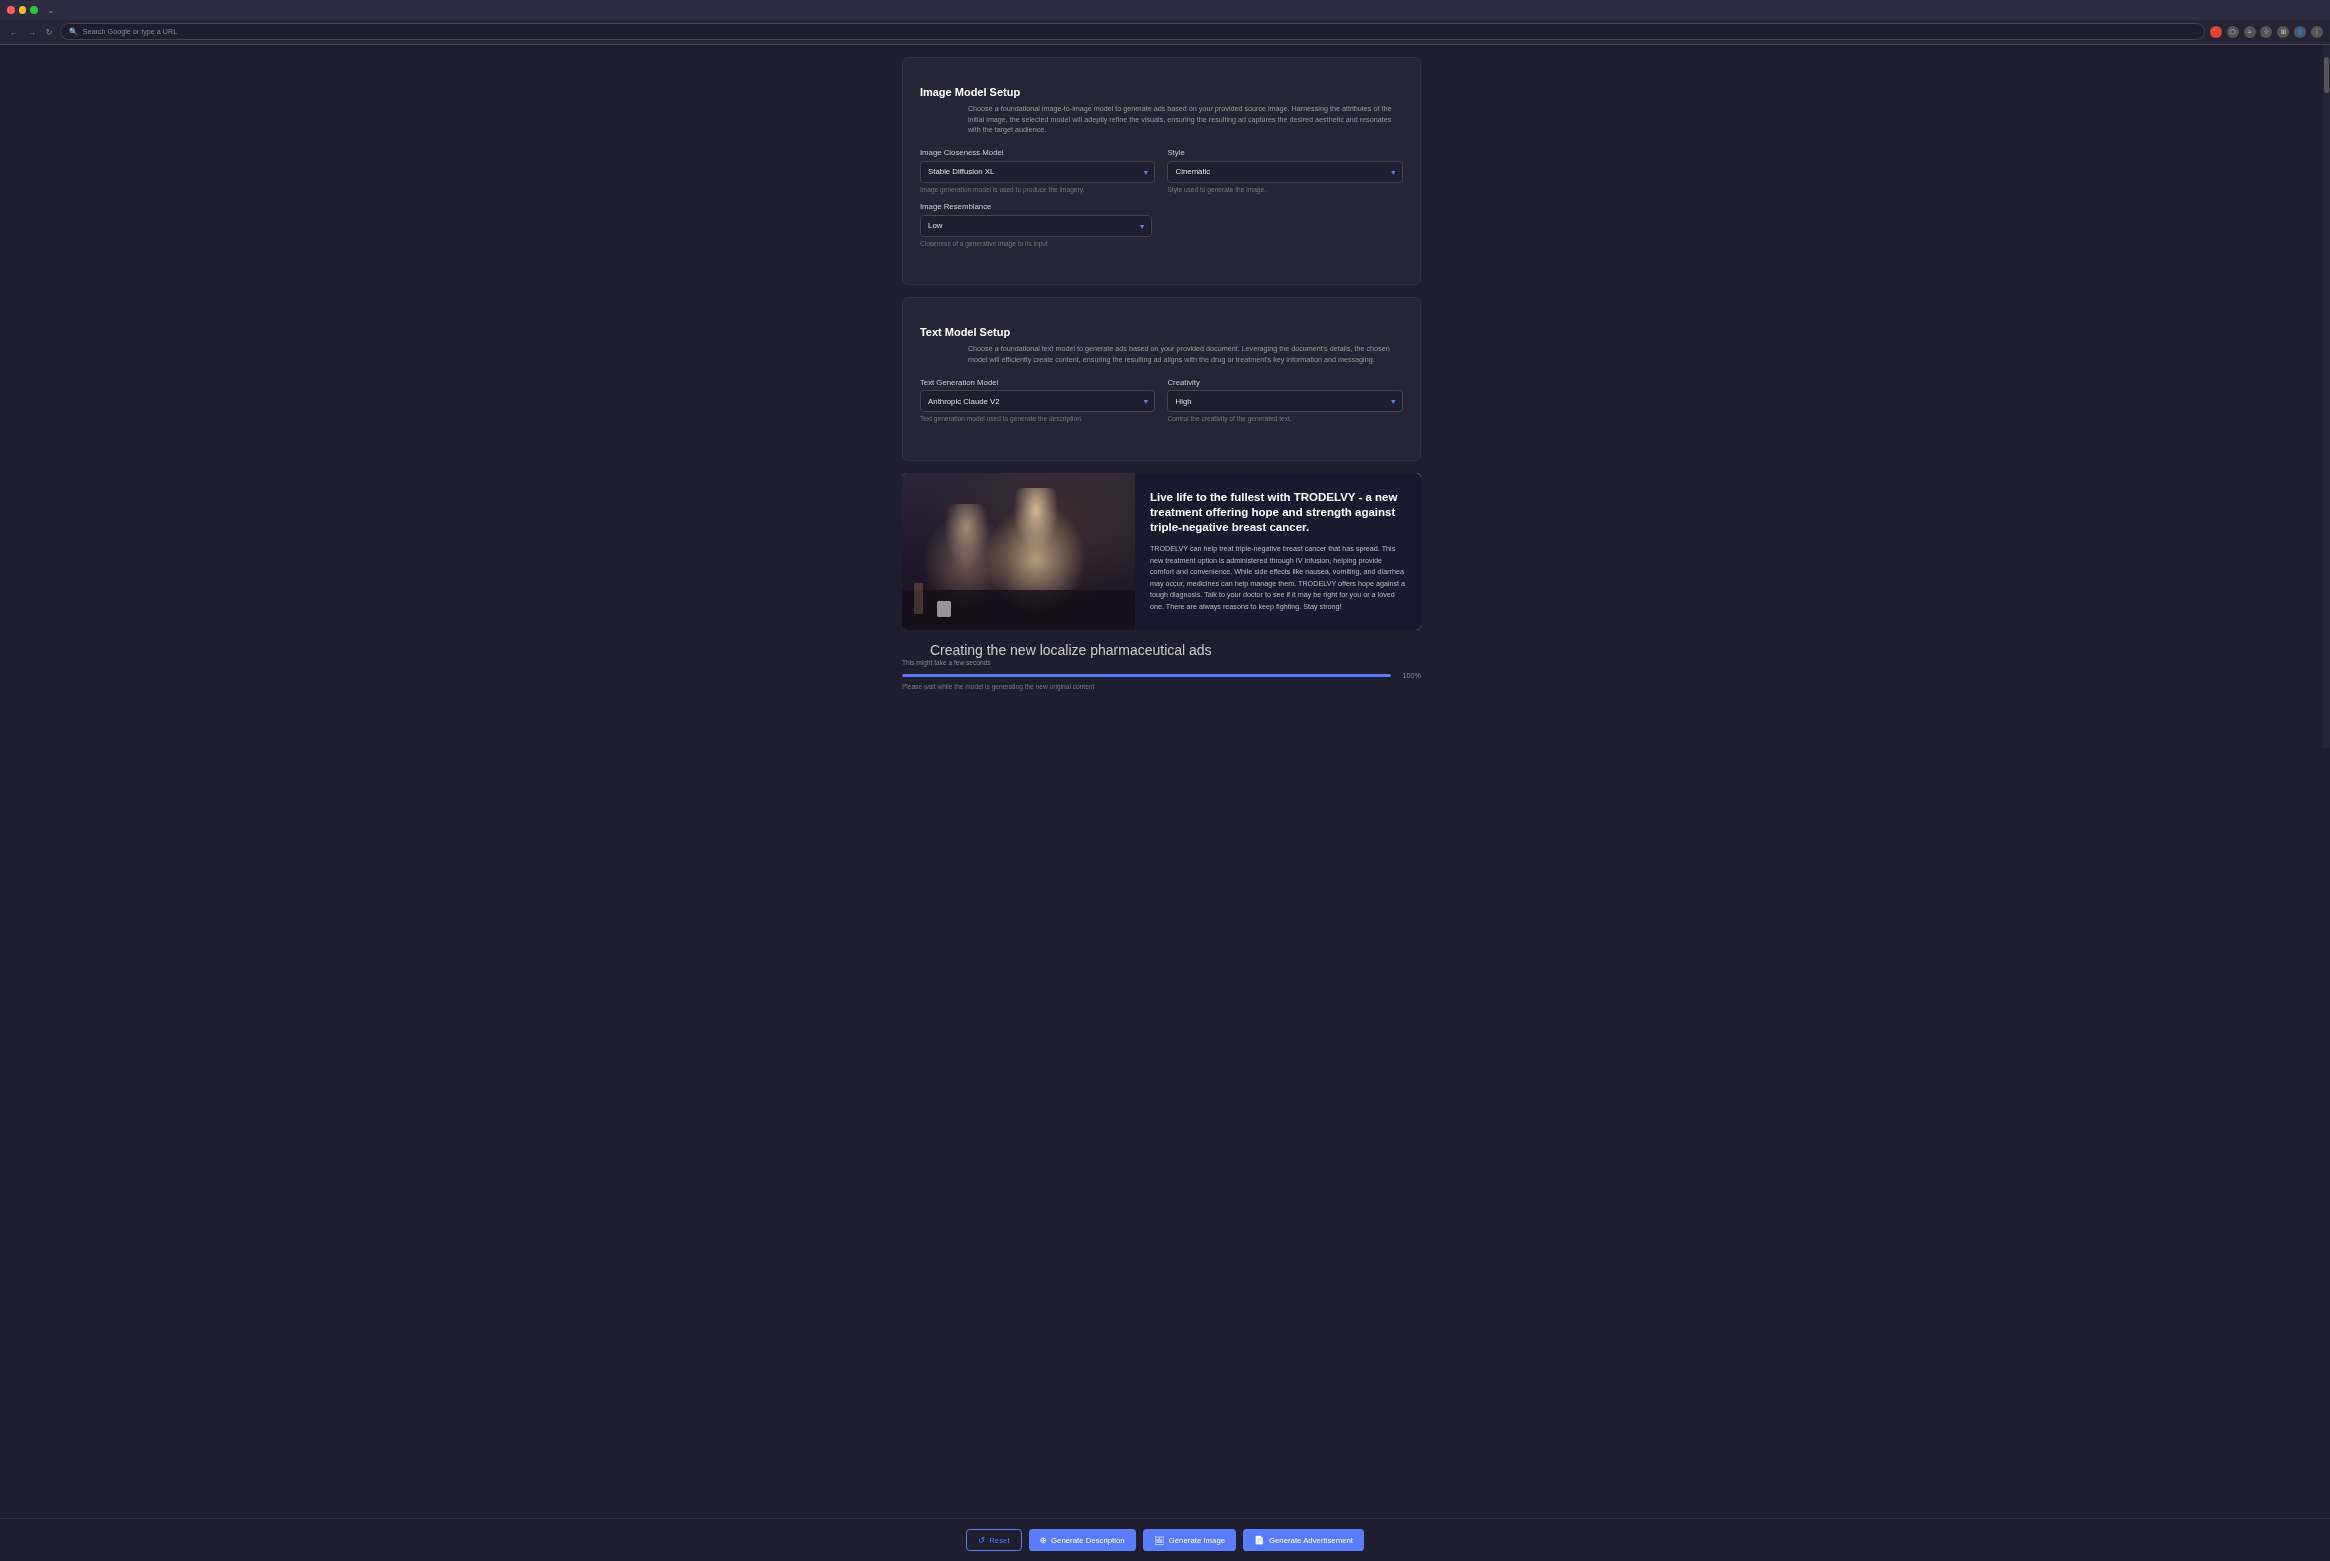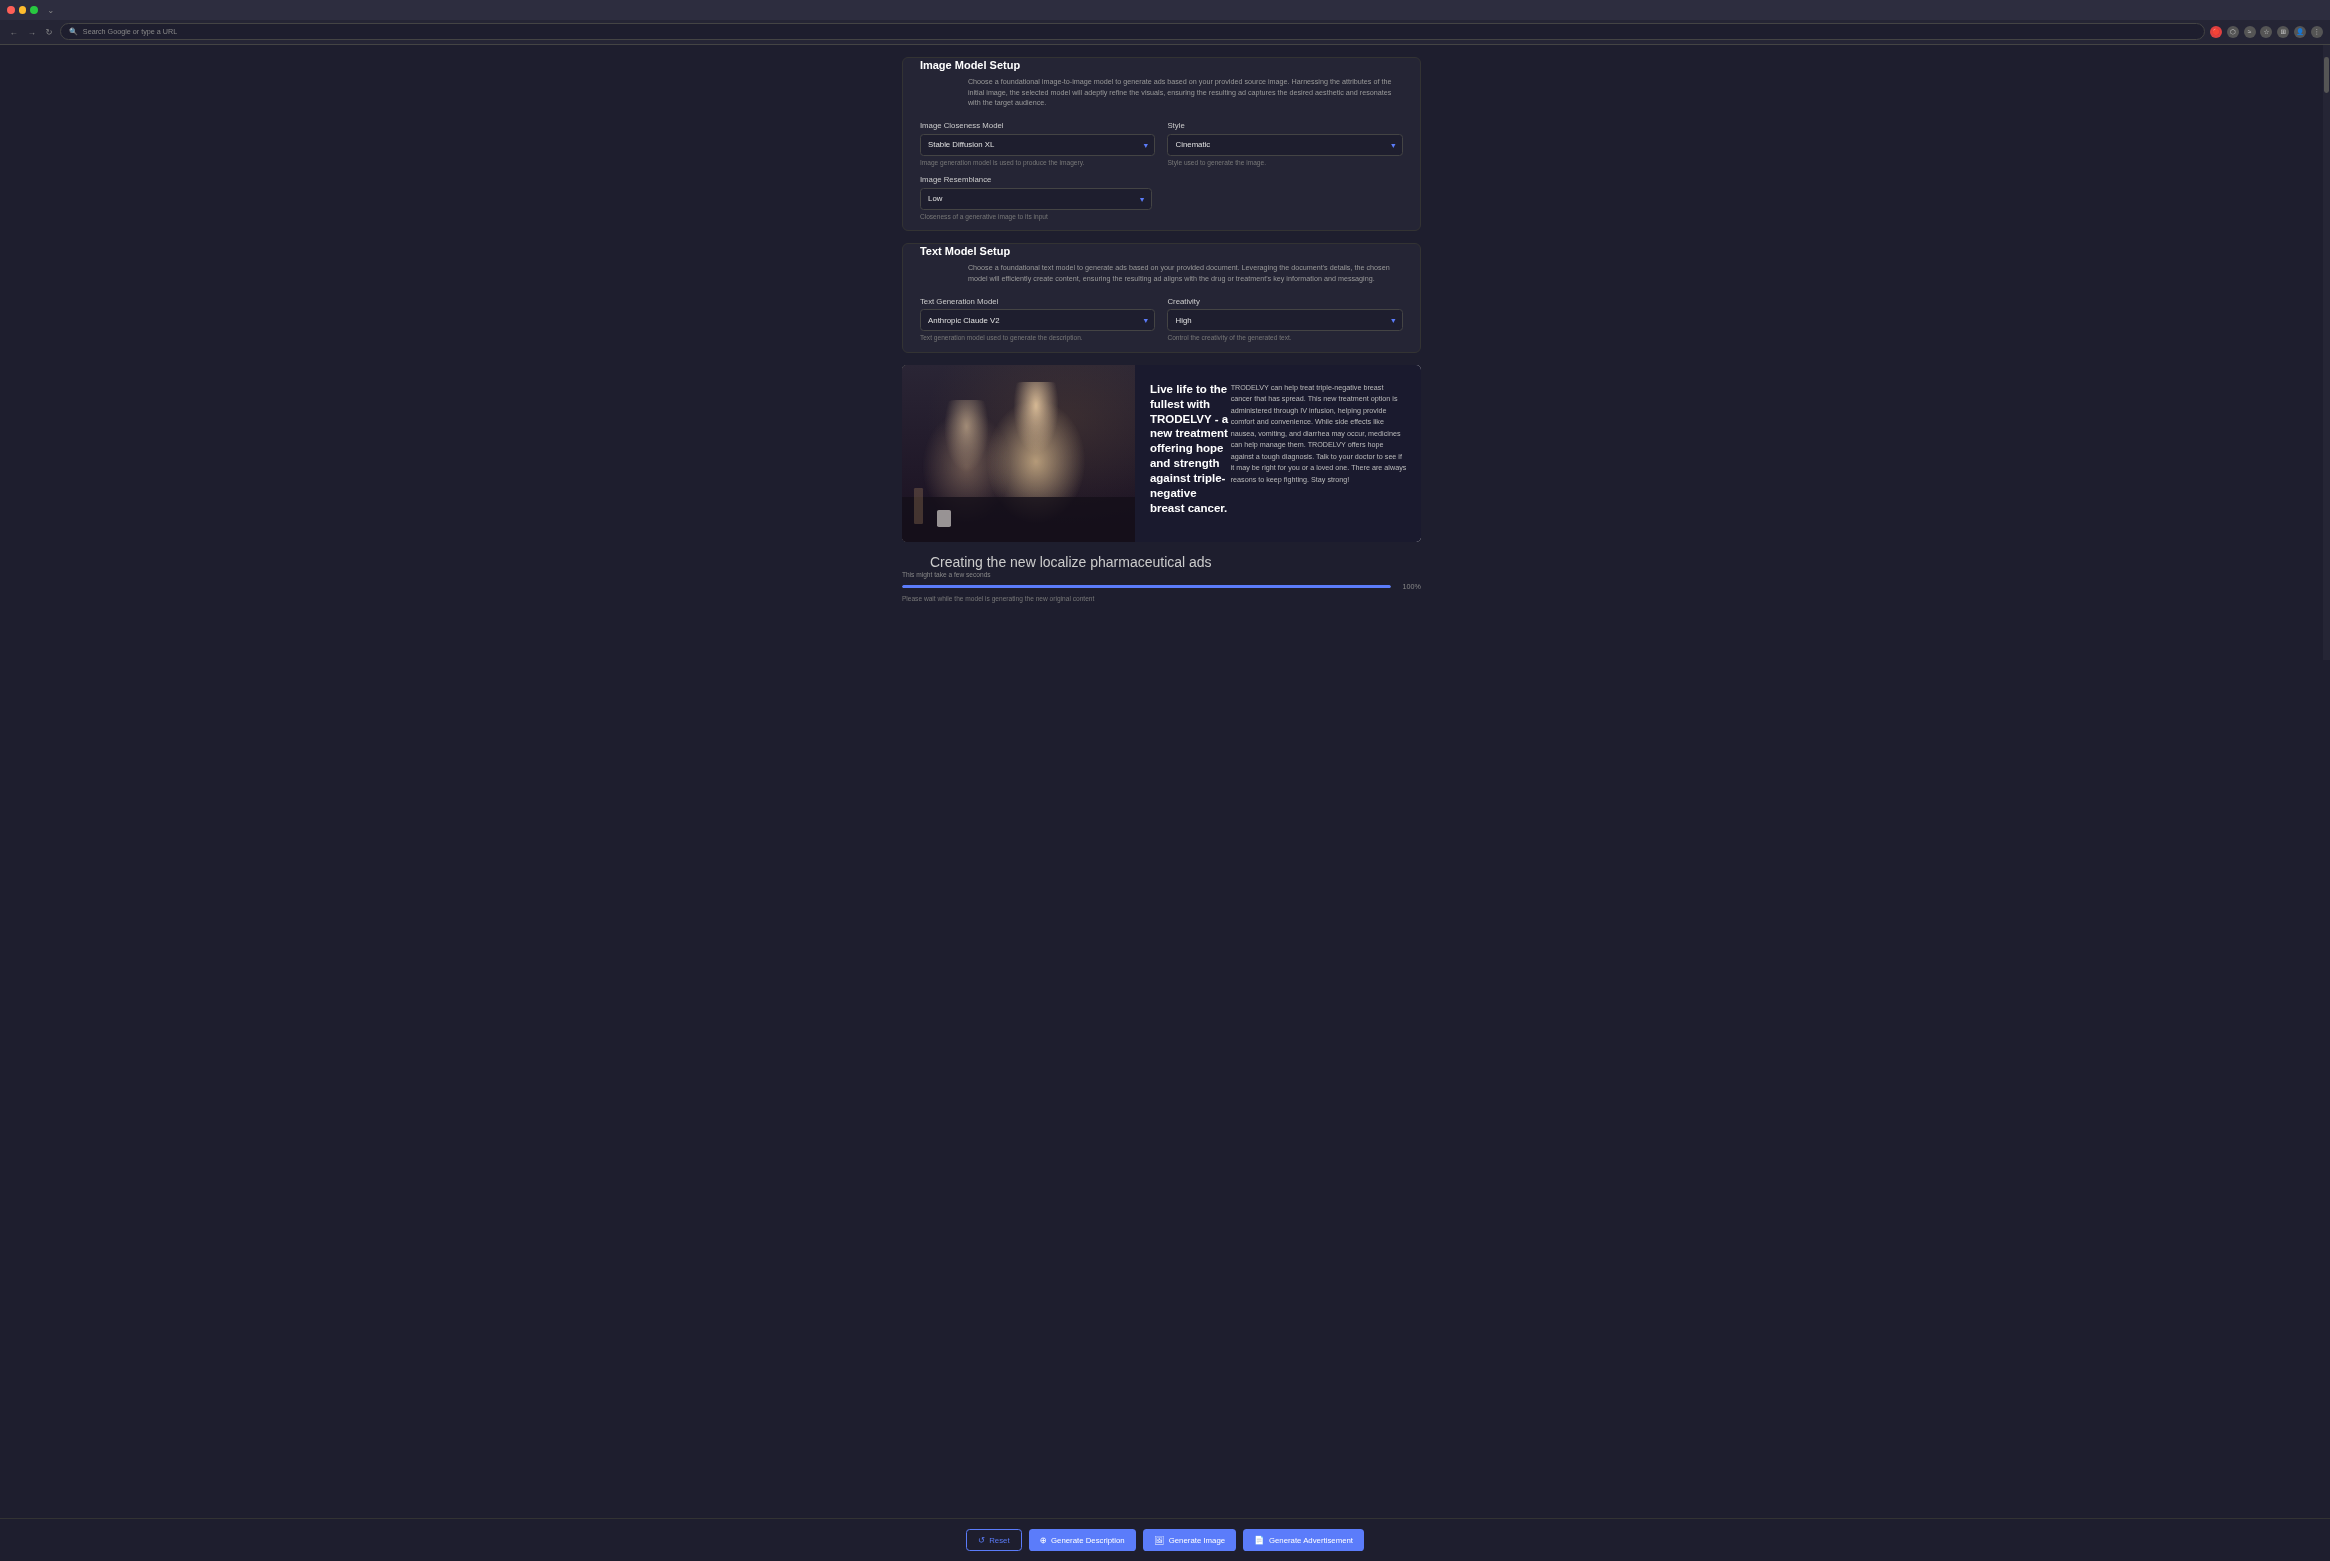--- a/index.html
+++ b/index.html
@@ -117,21 +117,21 @@
     .page-content {
       max-width: 543px;
       margin: 0 auto;
       padding: 12px 12px 48px;
     }
 
     
     .section-card {
       background: #252535;
       border-radius: 6px;
-      padding: 1px 17px;
+      padding: 28px 17px;
       margin-bottom: 12px;
       border: 0.6px solid #333;
     }
     .section-title {
       font-size: 11px;
       font-weight: 600;
       color: #fff;
       margin-bottom: 6px;
     }
     .section-desc {
@@ -210,21 +210,21 @@
       align-items: center;
       justify-content: center;
       position: relative;
       overflow: hidden;
     }
     .ad-text-side {
       flex: 1;
       background: #1a1a2e;
       padding: 17px 14.5px;
       display: flex;
-      flex-direction: row;
+      flex-direction: column;
       justify-content: center;
     }
     .ad-headline {
       font-size: 11.5px;
       font-weight: 800;
       color: #fff;
       line-height: 1.3;
       margin-bottom: 8.4px;
     }
     .ad-body {

